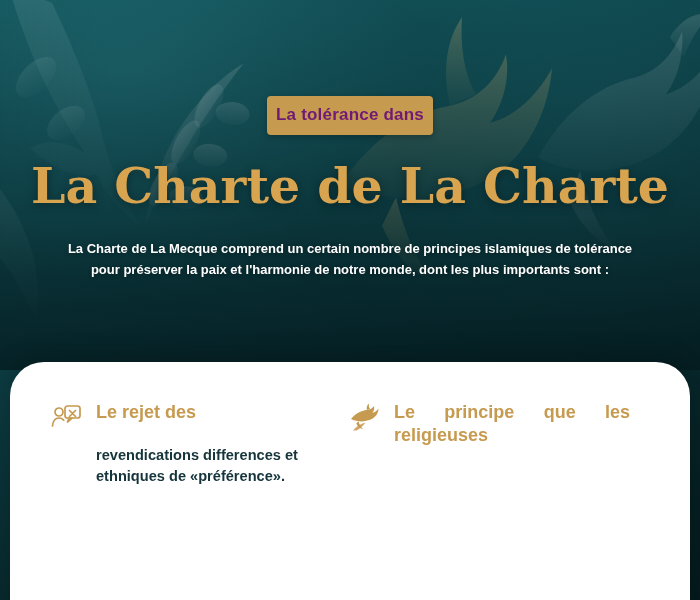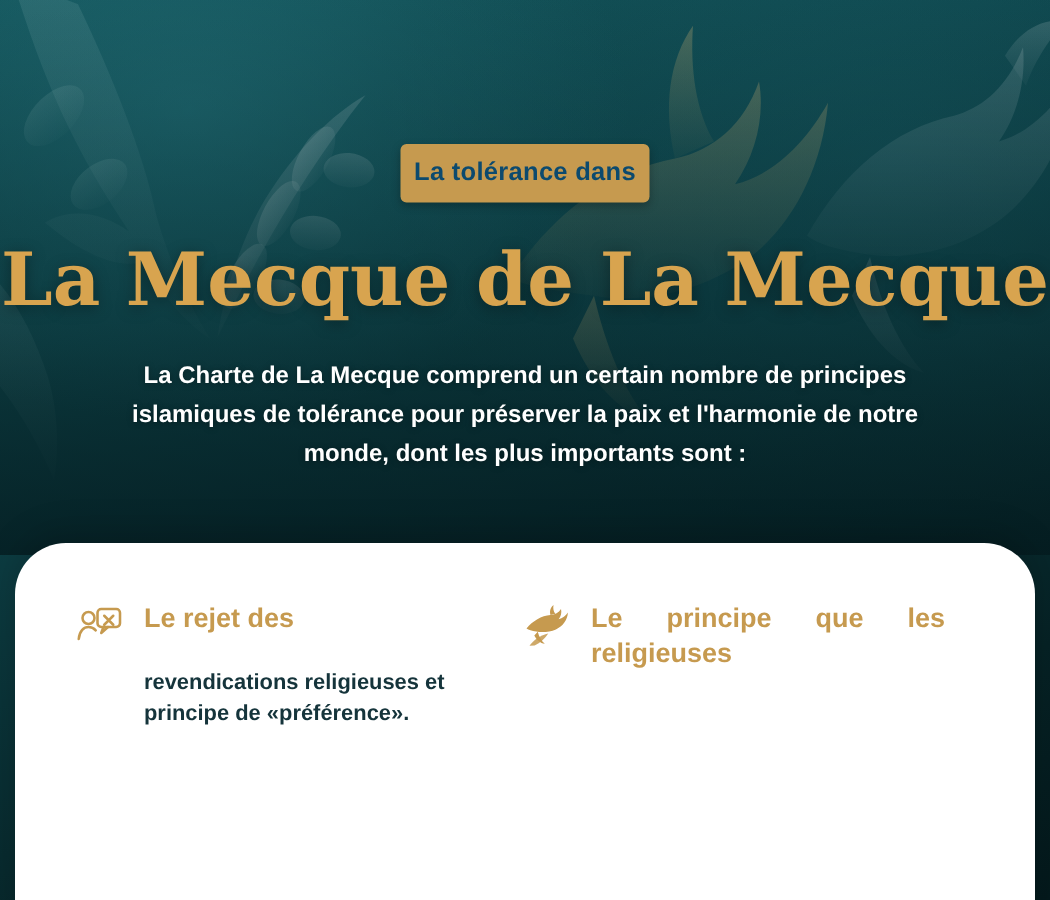--- a/index.html
+++ b/index.html
@@ -44,21 +44,21 @@
   .top-content {
     position: relative;
     z-index: 3;
     padding-top: 96px;
     text-align: center;
   }
 
   .eyebrow {
     display: inline-block;
     background: #c69a4f;
-    color: #0c4a6e;
+    color: #701a75;
     font-size: 17px;
     font-weight: bold;
     letter-spacing: 0.2px;
     padding: 9px 9px 10px;
     border-radius: 4px;
     box-shadow: 0 2px 6px rgba(0,0,0,0.25);
   }
 
   .title {
     margin: 26px 0 0;
@@ -67,21 +67,21 @@
     font-size: 49px;
     line-height: 1.05;
     color: #d8a44f;
     text-shadow: 0 2px 10px rgba(0,0,0,0.35);
   }
 
   .intro {
     margin: 26px auto 0;
     width: 570px;
     color: #ffffff;
-    font-size: 16px;
+    font-size: 13px;
     font-weight: bold;
     line-height: 1.62;
     text-align: center;
     text-shadow: 0 1px 4px rgba(0,0,0,0.35);
   }
 
   .sheet {
     position: absolute;
     left: 10px;
     right: 10px;
@@ -186,41 +186,41 @@
       <g fill="url(#ghost2)" transform="translate(-20,120)">
         <path d="M0 0 C 22 10, 40 30, 52 56 C 58 70, 60 88, 56 104 C 44 84, 28 66, 10 52 C 4 40, 0 20, 0 0 Z"></path>
       </g>
     </svg>
   </div>
 
   <div class="veil"></div>
 
   <div class="top-content">
     <div class="eyebrow">La tolérance dans</div>
-    <h1 class="title">La Mecque de La Mecque</h1>
+    <h1 class="title">La Charte de La Charte</h1>
     <p class="intro">La Charte de La Mecque comprend un certain nombre de principes islamiques de tolérance pour préserver la paix et l'harmonie de notre monde, dont les plus importants sont :</p>
   </div>
 
   <div class="sheet">
     <div class="points">
 
       <div class="point">
         <div class="point-head">
           <span class="point-icon">
             <svg viewBox="0 0 34 34" fill="none" stroke="currentColor" stroke-width="1.7" stroke-linecap="round" stroke-linejoin="round" aria-hidden="true">
               <circle cx="9" cy="10" r="4"></circle>
               <path d="M2.5 24 C 3 18.5, 6 16, 9 16 C 11 16, 12.6 16.8, 13.8 18.2"></path>
               <rect x="15" y="4" width="15" height="12" rx="2.5"></rect>
               <path d="M19.5 8.5 l6 6 M25.5 8.5 l-6 6"></path>
               <path d="M19 16 l-1.5 4 l4.5 -4"></path>
             </svg>
           </span>
           <div class="point-title">Le rejet des</div>
         </div>
-        <div class="point-body">revendications religieuses et principe de «préférence».</div>
+        <div class="point-body">revendications differences et ethniques de «préférence».</div>
       </div>
 
       <div class="point">
         <div class="point-head">
           <span class="point-icon">
             <svg viewBox="0 0 34 34" fill="currentColor" aria-hidden="true">
               <path d="M3 17 C 7 12, 13 8.5, 19 8 C 22 7.8, 24.5 6.4, 26 4 C 26.6 6.6, 26 9, 24.4 10.8 C 27 10.2, 29.2 8.6, 30.6 6.4 C 30.4 11.4, 27.2 15.6, 22.6 17.6 C 18.4 19.4, 13.4 19.8, 9.4 19 C 6.6 18.5, 4.4 17.9, 3 17 Z"></path>
               <path d="M10.5 19.2 C 11.4 22.6, 13 25.3, 15.2 27.2 C 12.2 26.7, 9.6 24.6, 8.2 21.6 Z"></path>
               <path d="M5 28.5 C 8 24.5, 12.5 21.5, 17.5 20.4 C 15.5 23.6, 12.2 26.6, 8.4 28.4 Z" opacity="0.85"></path>
               <path d="M19 8 C 18.2 5.4, 19 3, 21 1.4 C 20.6 3.6, 21 5.8, 22.2 7.2 Z"></path>

